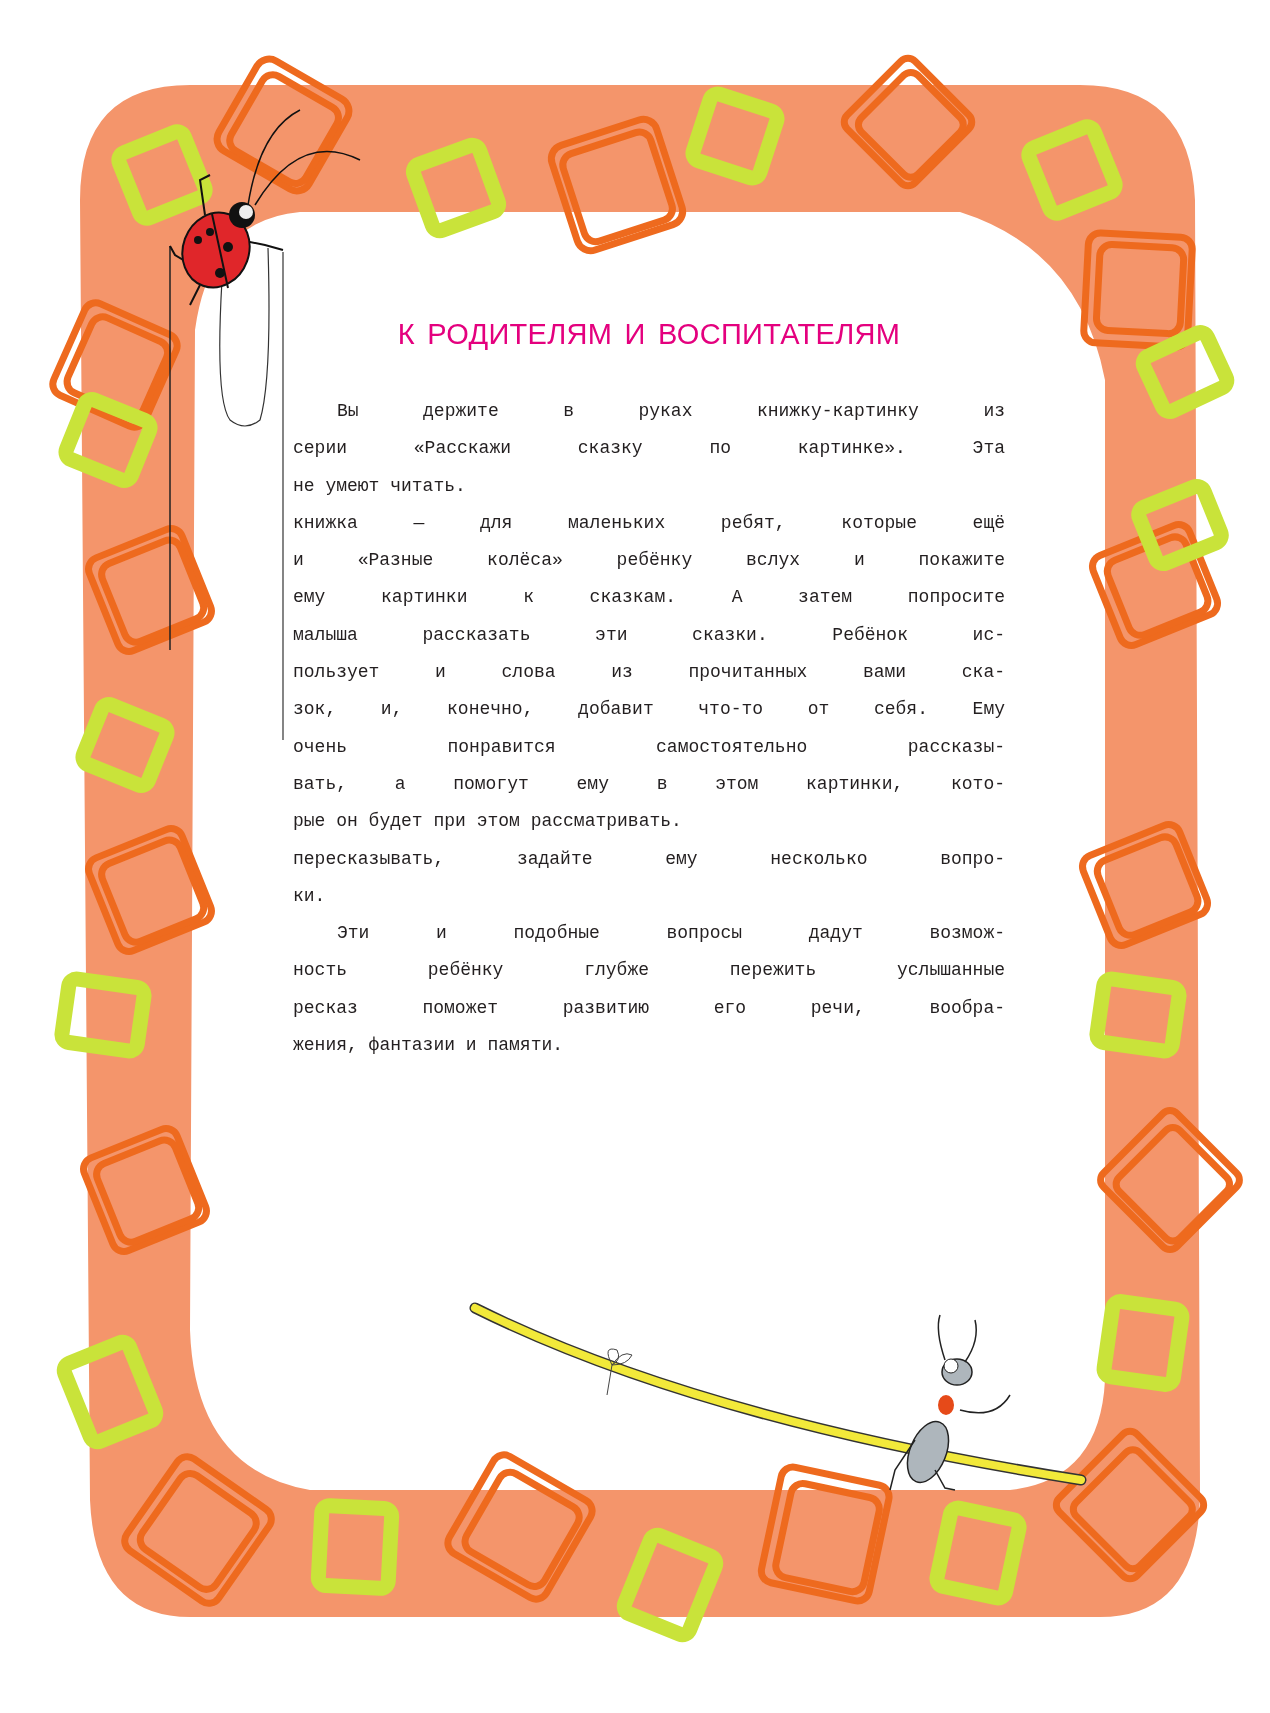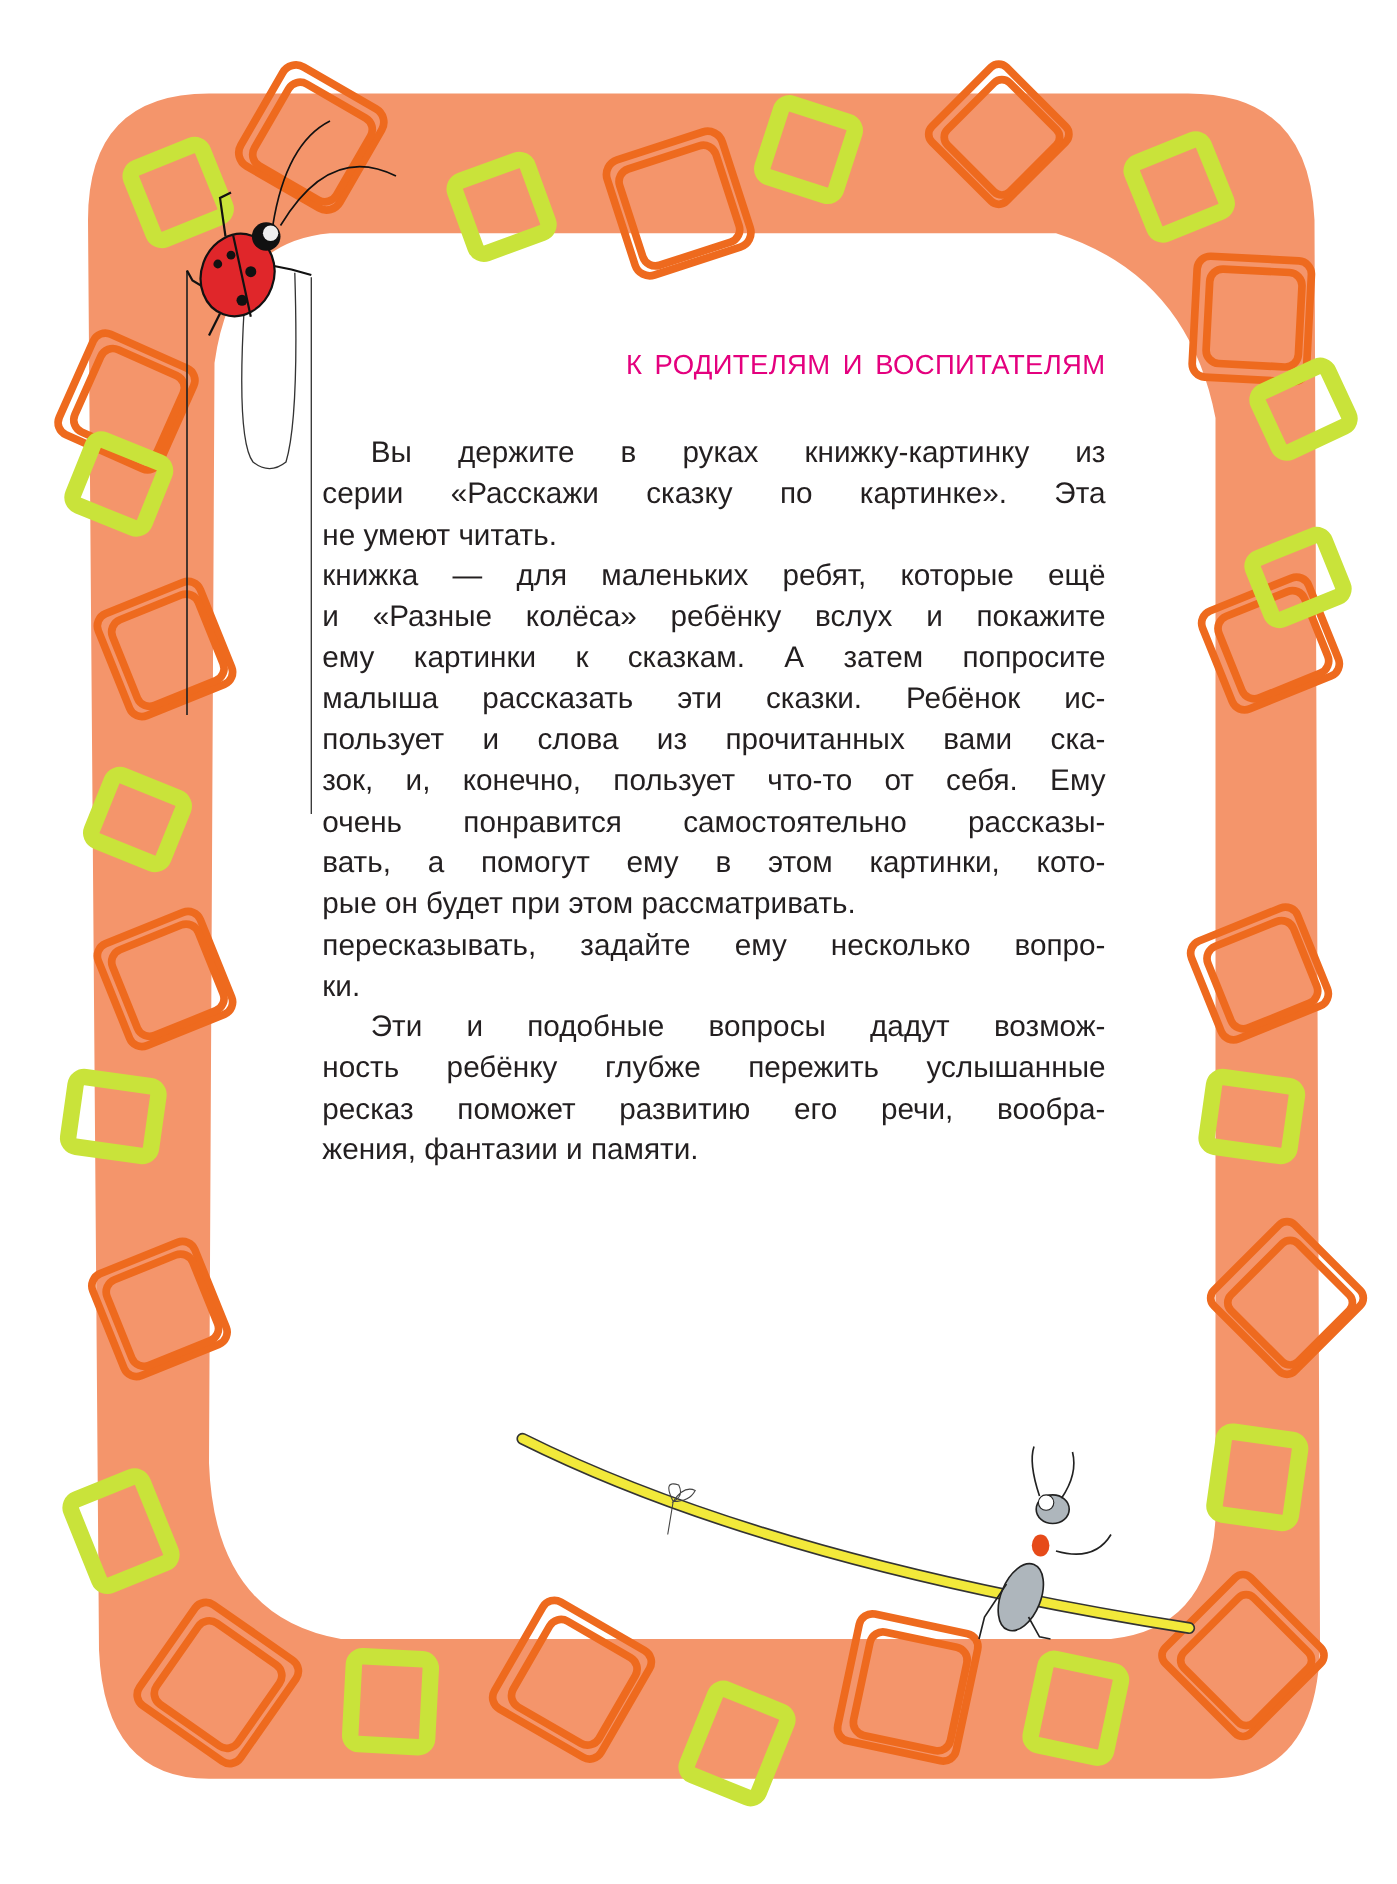--- a/index.html
+++ b/index.html
@@ -1,27 +1,27 @@
 <!DOCTYPE html>
 <html><head>
 <meta charset="utf-8">
 <style>
   html, body { margin: 0; padding: 0; background: #ffffff; }
   body { width: 1270px; height: 1713px; position: relative; overflow: hidden; font-family: "Liberation Sans", sans-serif; }
   .page { position: absolute; left: 0; top: 0; width: 1270px; height: 1713px; background: #ffffff; }
   .frame-svg { position: absolute; left: 0; top: 0; width: 1270px; height: 1713px; }
   .title {
     position: absolute; left: 293px; top: 318px; width: 712px;
-    text-align: right; font-size: 25px; letter-spacing: 0.3px; word-spacing: 4px;
+    text-align: center; font-size: 29px; letter-spacing: 0.3px; word-spacing: 4px;
     color: #E4007E; font-family: "Liberation Sans", sans-serif; white-space: nowrap;
   }
   .body-text {
     position: absolute; left: 293px; top: 393px; width: 712px;
-    font-size: 27px; line-height: 37.3px; color: #231f20;
-    font-family: Liberation Sans, sans-serif;
+    font-size: 18px; line-height: 37.3px; color: #231f20;
+    font-family: Liberation Mono, monospace;
   }
   .line { display: block; text-align: justify; text-align-last: justify; white-space: nowrap; }
   .line.last { text-align-last: left; }
   .line.first { padding-left: 44px; }
 </style>
 </head>
 <body>
 
 <div class="page">
 
@@ -184,21 +184,21 @@
       <span class="line first">Вы держите в руках книжку-картинку из</span>
       <span class="line">серии «Расскажи сказку по картинке». Эта</span>
       <span class="line last">не умеют читать.</span>
       <span class="line">книжка — для маленьких ребят, которые ещё</span>
     </div>
     <div>
       <span class="line">и «Разные колёса» ребёнку вслух и покажите</span>
       <span class="line">ему картинки к сказкам. А затем попросите</span>
       <span class="line">малыша рассказать эти сказки. Ребёнок ис-</span>
       <span class="line">пользует и слова из прочитанных вами ска-</span>
-      <span class="line">зок, и, конечно, пользует что-то от себя. Ему</span>
+      <span class="line">зок, и, конечно, добавит что-то от себя. Ему</span>
       <span class="line">очень понравится самостоятельно рассказы-</span>
       <span class="line">вать, а помогут ему в этом картинки, кото-</span>
       <span class="line last">рые он будет при этом рассматривать.</span>
     </div>
     <div>
       <span class="line">пересказывать, задайте ему несколько вопро-</span>
       <span class="line last">ки.</span>
     </div>
     <div>
       <span class="line first">Эти и подобные вопросы дадут возмож-</span>

